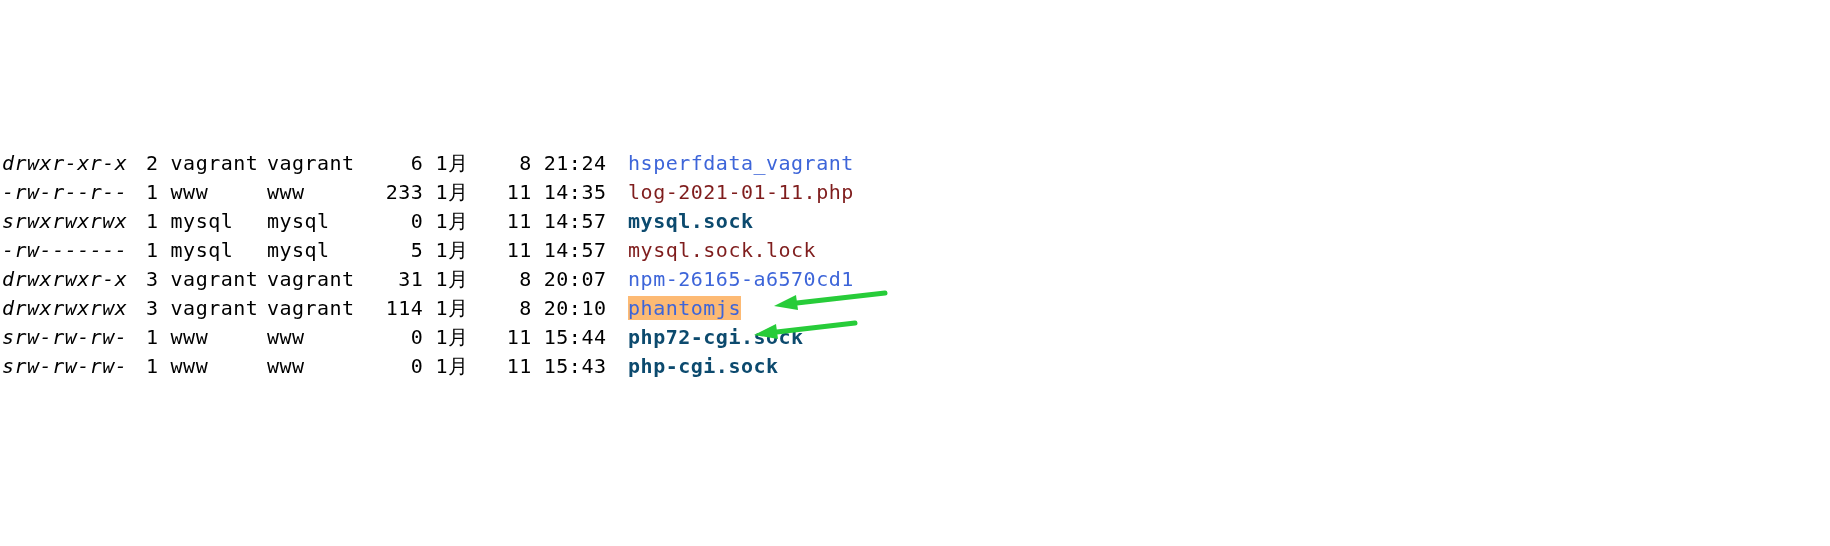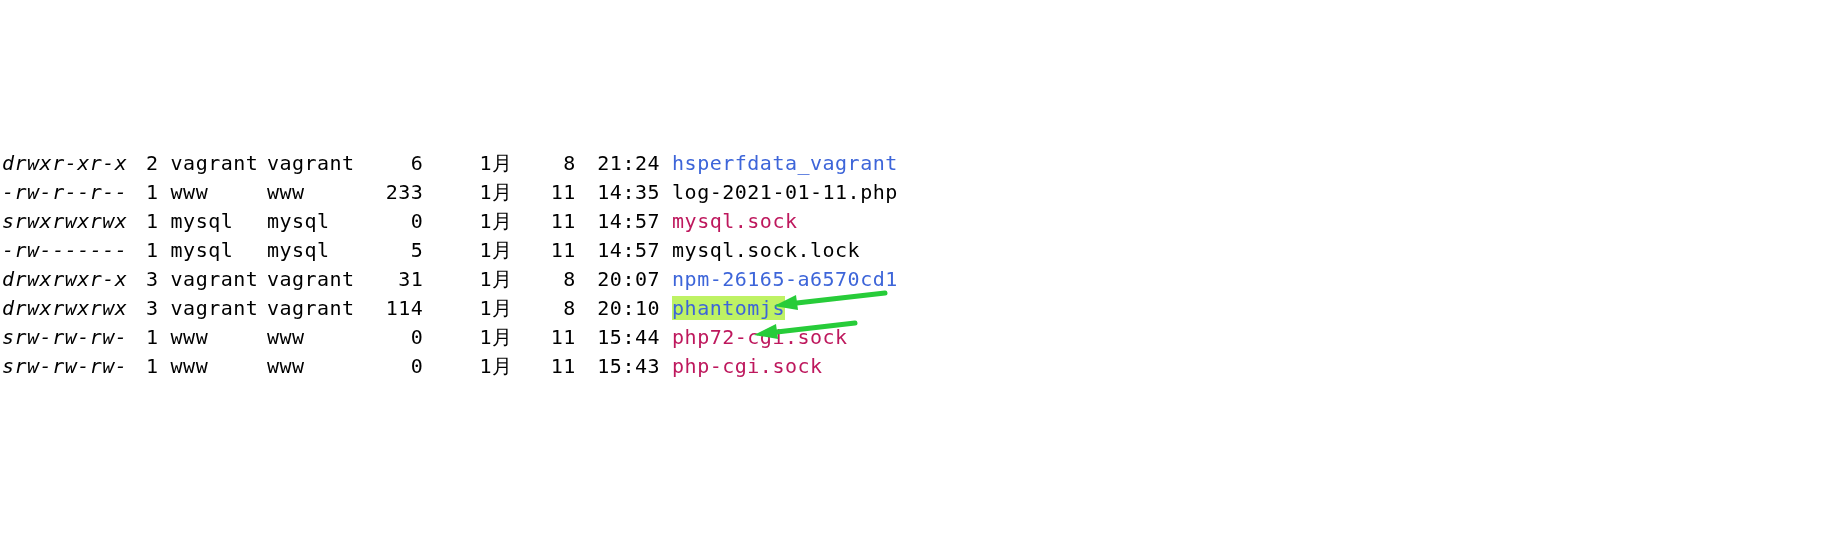--- a/index.html
+++ b/index.html
@@ -19,29 +19,29 @@
     position: relative;
   }
   .line { white-space: pre; }
   
   .perm   { display: inline-block; width: 11ch; font-style: italic; }
   .links  { display: inline-block; width: 2ch; text-align: right; }
   .sp     { display: inline-block; width: 1ch; }
   .owner  { display: inline-block; width: 8ch; }
   .group  { display: inline-block; width: 8ch; }
   .size   { display: inline-block; width: 5ch; text-align: right; }
-  .month  { display: inline-block; width: 4ch; margin-left: 44px; }
+  .month  { display: inline-block; width: 4ch; }
   .day    { display: inline-block; width: 4ch; text-align: right; }
-  .time   { display: inline-block; width: 6ch; text-align: right; }
+  .time   { display: inline-block; width: 6ch; }
   .fname  { }
 
   .c-dir    { color: #3d65d9; }
-  .c-sock   { color: #be185d; }
-  .c-sticky { color: #3d65d9; background: #bef264; padding: 0 0; }
-  .c-plain  { color: #000000; }
+  .c-sock   { color: #0c4a6e; font-weight: bold; }
+  .c-sticky { color: #3d65d9; background: #fdba74; padding: 0 0; }
+  .c-plain  { color: #7f1d1d; }
 
   
   .arrow {
     position: absolute;
     width: 120px;
     height: 24px;
     pointer-events: none;
   }
   .arrow svg { display: block; }
 </style>

